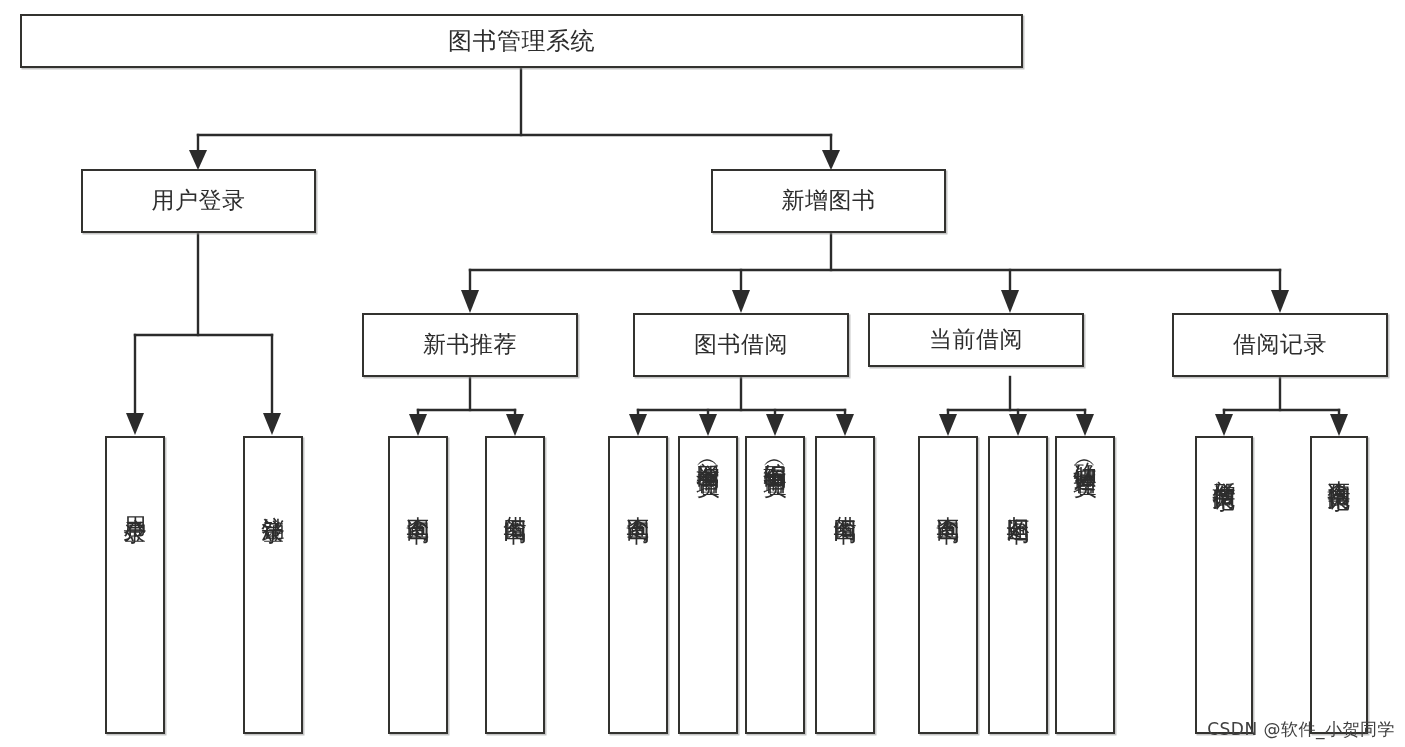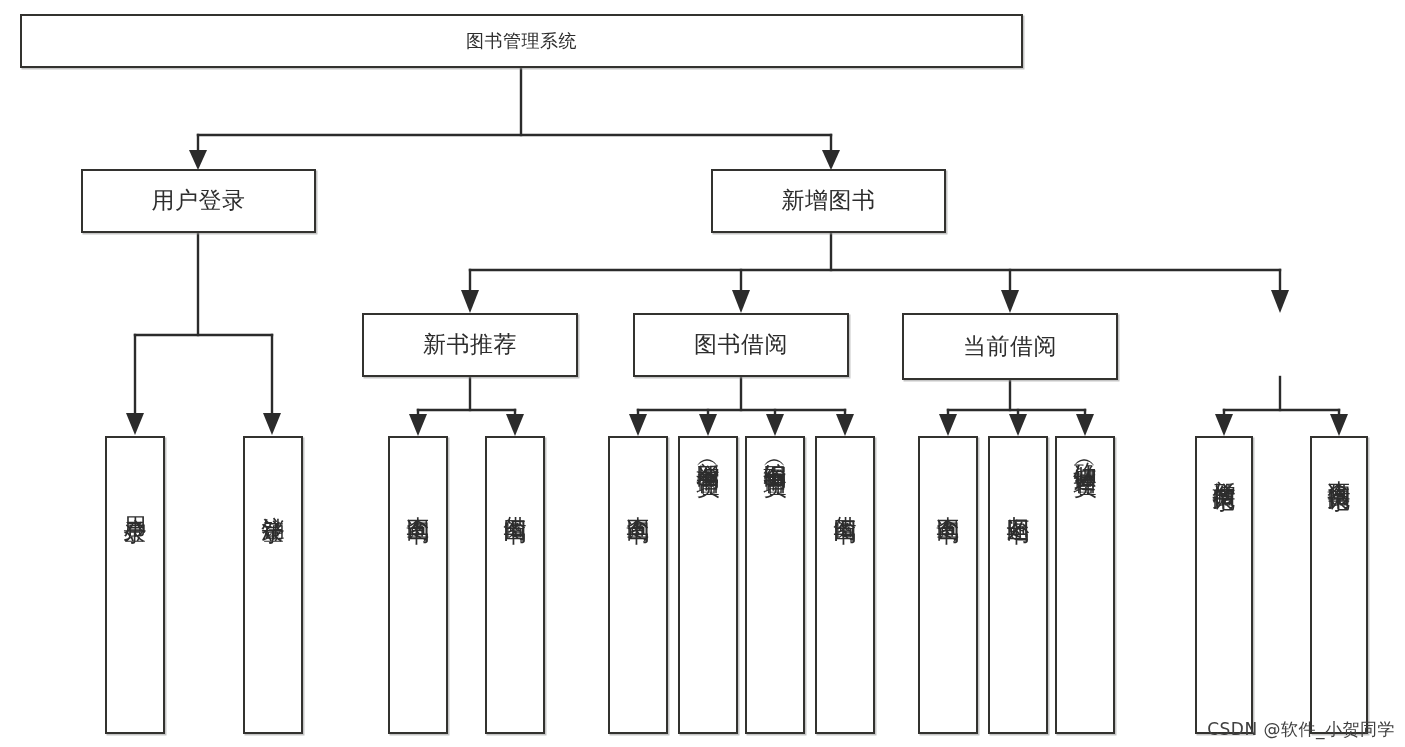--- a/index.html
+++ b/index.html
@@ -55,21 +55,21 @@
     line-height: 1.18;
     white-space: nowrap;
     letter-spacing: 0.5px;
   }
   
   .node.horizontal .node-label {
     font-size: 23px;
     text-align: center;
   }
   .node.root .node-label {
-    font-size: 18px;
+    font-size: 24px;
   }
   
   .node.vertical {
     align-items: flex-start;
     justify-content: center;
     padding-top: 6px;
   }
   .node.vertical .node-label {
     writing-mode: vertical-rl;
     text-orientation: upright;
@@ -185,24 +185,27 @@
   </div>
 
   <div class="node horizontal" style="left:633px; top:313px; width:216px; height:64px;">
     <span class="node-label">图书借阅</span>
   </div>
 
   <div class="node horizontal" style="left:362px; top:313px; width:216px; height:64px;">
     <span class="node-label">新书推荐</span>
   </div>
 
-  <div class="node horizontal" style="left:902px; top:313px; width:216px; height:67px;">
+  <div class="node horizontal" style="left:868px; top:313px; width:216px; height:54px;">
     <span class="node-label">当前借阅</span>
   </div>
 
+  <div class="node horizontal" style="left:1172px; top:313px; width:216px; height:64px;">
+    <span class="node-label">借阅记录</span>
+  </div>
 
   <div class="node vertical" style="left:105px; top:436px; width:60px; height:298px; padding-top:60px;">
     <span class="node-label">用户登录</span>
   </div>
 
   <div class="node vertical" style="left:243px; top:436px; width:60px; height:298px; padding-top:60px;">
     <span class="node-label">注销登录</span>
   </div>
 
   <div class="node vertical" style="left:388px; top:436px; width:60px; height:298px; padding-top:60px;">

